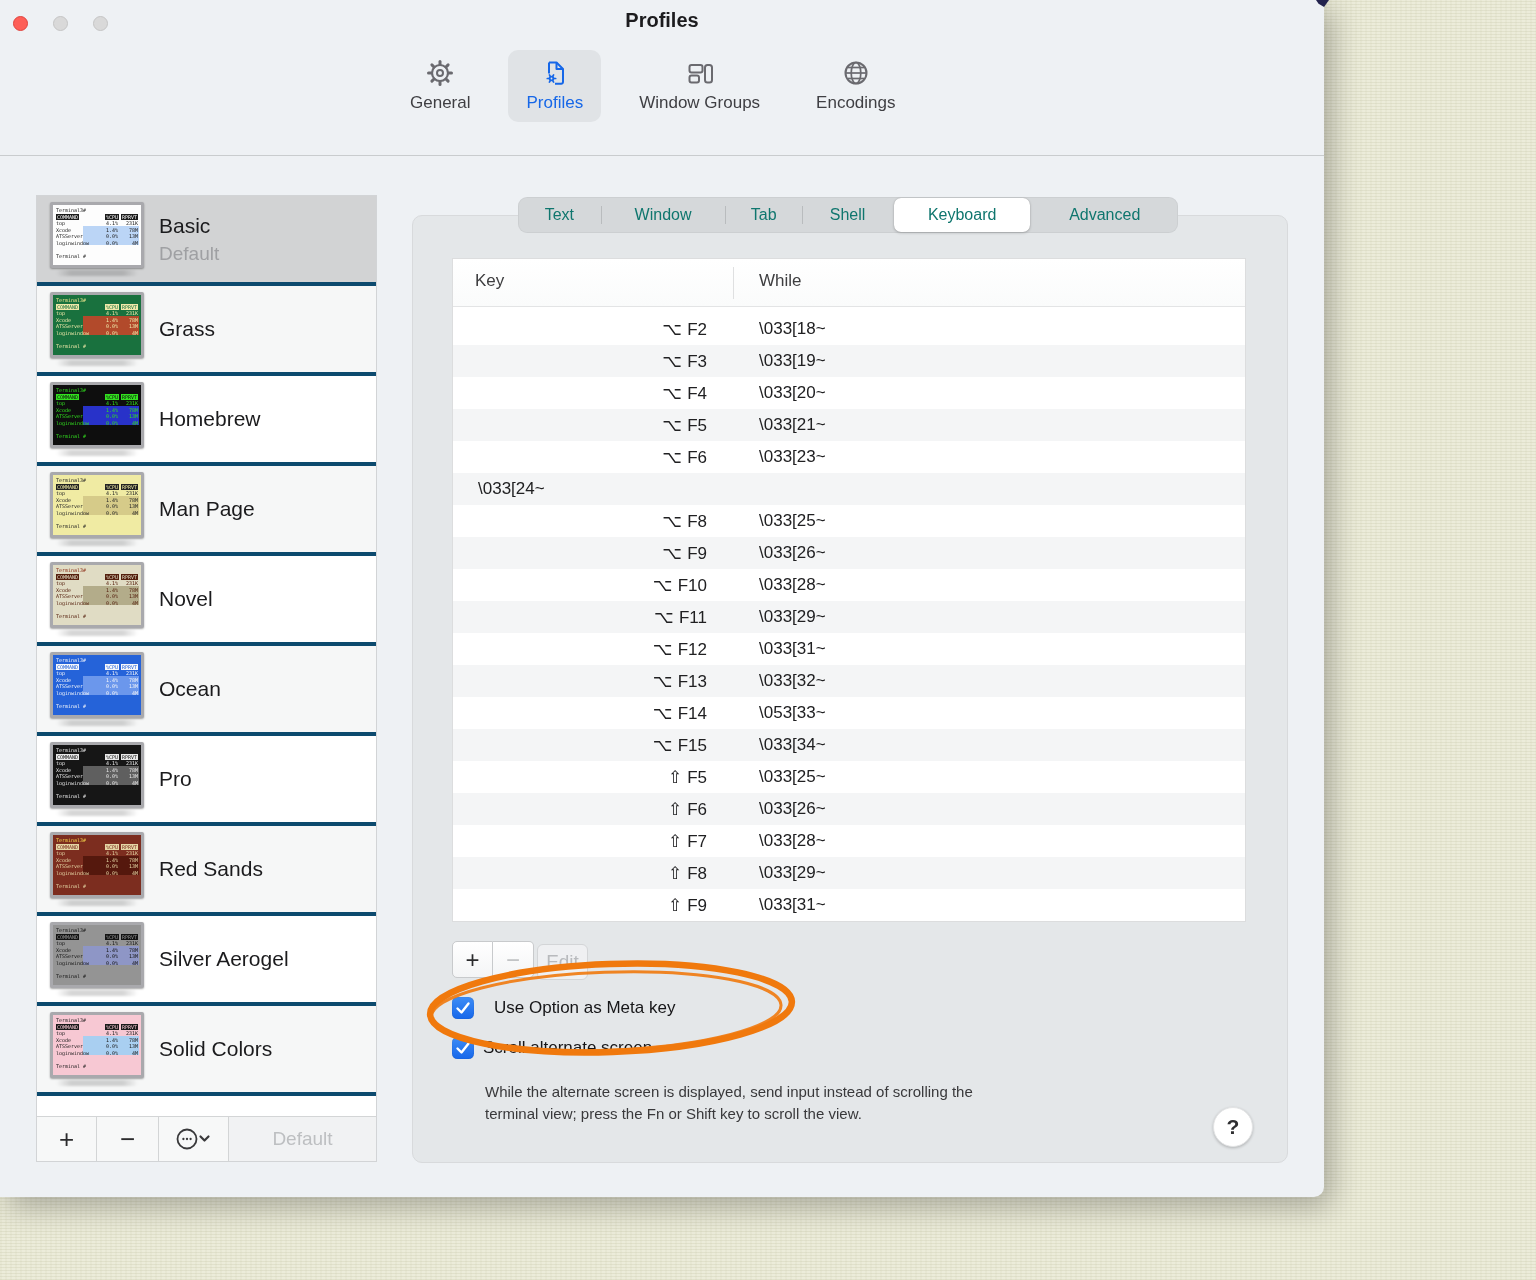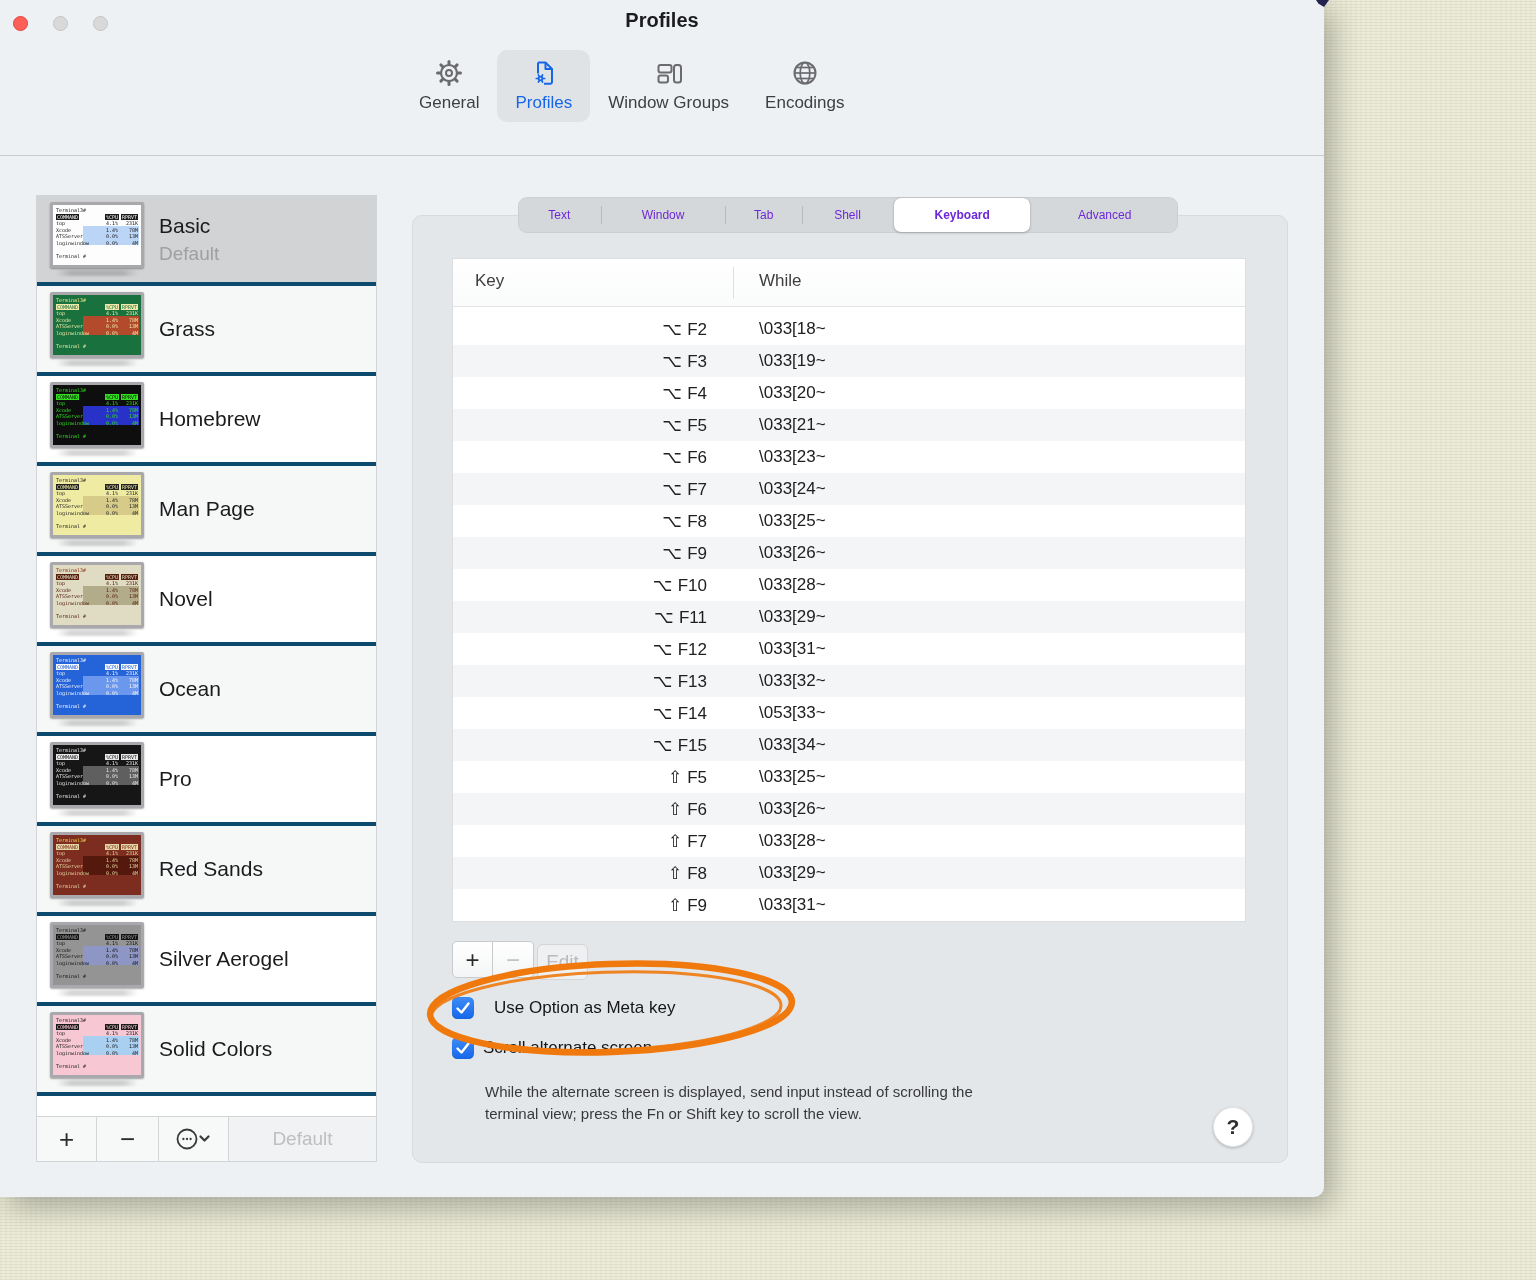--- a/index.html
+++ b/index.html
@@ -18,21 +18,21 @@
     box-shadow:8px 10px 30px rgba(0,0,0,.28);
   }
   
   .traffic { position:absolute; top:16px; left:13px; display:flex; gap:25px; }
   .light { width:15px; height:15px; border-radius:50%; }
   .light.red  { background:#FE5F57; border:1px solid #E0443E; }
   .light.gray { background:#D9D9D9; border:1px solid #C5C5C5; }
   .window-title { position:absolute; top:9px; left:0; width:100%; text-align:center;
     font-size:20px; font-weight:700; color:#1C1C1E; }
   
-  .toolbar { position:absolute; left:401px; top:50px; display:flex; align-items:flex-end; }
+  .toolbar { position:absolute; left:392px; top:50px; display:flex; gap:20px; align-items:flex-end; }
   .tb-item { display:flex; flex-direction:column; align-items:center; gap:6px;
     padding:9px 18px; border-radius:10px; cursor:default; }
   .tb-item .tb-label { font-size:17px; color:#3F3F43; white-space:nowrap; }
   .tb-item.selected { background:#E0E3E6; }
   .tb-item.selected .tb-label { color:#1667E8; }
   .toolbar-divider { position:absolute; left:0; top:155px; width:100%; height:1px; background:#C9CCCE; }
   
   .sidebar { position:absolute; left:36px; top:195px; width:341px; height:967px;
     background:#FFFFFF; border:1px solid #D2D4D6; }
   .profile-list { position:absolute; left:0; right:0; top:0; bottom:45px; overflow:hidden; background:#fff; }
@@ -68,24 +68,24 @@
   .sf-add { width:60px; font-size:26px; font-weight:300; color:#2B2B2D; }
   .sf-remove { width:62px; font-size:26px; font-weight:300; color:#2B2B2D; }
   .sf-menu { width:70px; }
   .sf-default { flex:1; border-right:none; background:#F1F2F3; font-size:19px; color:#BDBFC1; }
   
   .panel { position:absolute; left:412px; top:215px; width:876px; height:948px;
     background:#E4E7E9; border:1px solid #D8DADC; border-radius:10px; }
   .segmented { position:absolute; left:518px; top:197px; width:660px; height:36px;
     background:#D5D8DA; border-radius:9px; display:flex; box-shadow:inset 0 0 0 1px rgba(0,0,0,.04); }
   .seg { position:relative; flex-basis:0; display:flex; align-items:center; justify-content:center;
-    font-size:12px; color:#6d28d9; cursor:default; }
+    font-size:16px; color:#0f766e; cursor:default; }
   .seg:not(:first-child)::before { content:""; position:absolute; left:0; top:9px; width:1px; height:18px; background:#B9BCBE; }
   .seg.selected { background:#FFFFFF; border-radius:7px; margin:1px;
-    box-shadow:0 0 1px rgba(0,0,0,.25), 0 1px 3px rgba(0,0,0,.2);font-weight:bold; }
+    box-shadow:0 0 1px rgba(0,0,0,.25), 0 1px 3px rgba(0,0,0,.2); }
   .seg.selected::before { display:none; }
   .seg.selected + .seg::before { display:none; }
   
   .keytable { position:absolute; left:452px; top:258px; width:794px; height:664px;
     background:#fff; border:1px solid #DCDDDE; }
   .kt-header { position:relative; height:48px; background:linear-gradient(#FFFFFF,#FAFBFB);
     border-bottom:1px solid #E3E4E5; font-size:17px; color:#3E3E40; }
   .kt-header .h-key { position:absolute; left:22px; top:12px; }
   .kt-header .h-action { position:absolute; left:306px; top:12px; }
   .kt-header .h-divider { position:absolute; left:280px; top:8px; width:1px; height:32px; background:#DFE0E1; }
@@ -519,21 +519,20 @@
         </div>
         <div class="t-row">
           <div class="key-cell"><span class="mod">⌥</span><span>F5</span></div>
           <div class="action-cell">\033[21~</div>
         </div>
         <div class="t-row">
           <div class="key-cell"><span class="mod">⌥</span><span>F6</span></div>
           <div class="action-cell">\033[23~</div>
         </div>
         <div class="t-row">
-          <div class="key-cell"><span class="mod">⌥</span><span>F7</span></div>
           <div class="action-cell">\033[24~</div>
         </div>
         <div class="t-row">
           <div class="key-cell"><span class="mod">⌥</span><span>F8</span></div>
           <div class="action-cell">\033[25~</div>
         </div>
         <div class="t-row">
           <div class="key-cell"><span class="mod">⌥</span><span>F9</span></div>
           <div class="action-cell">\033[26~</div>
         </div>

